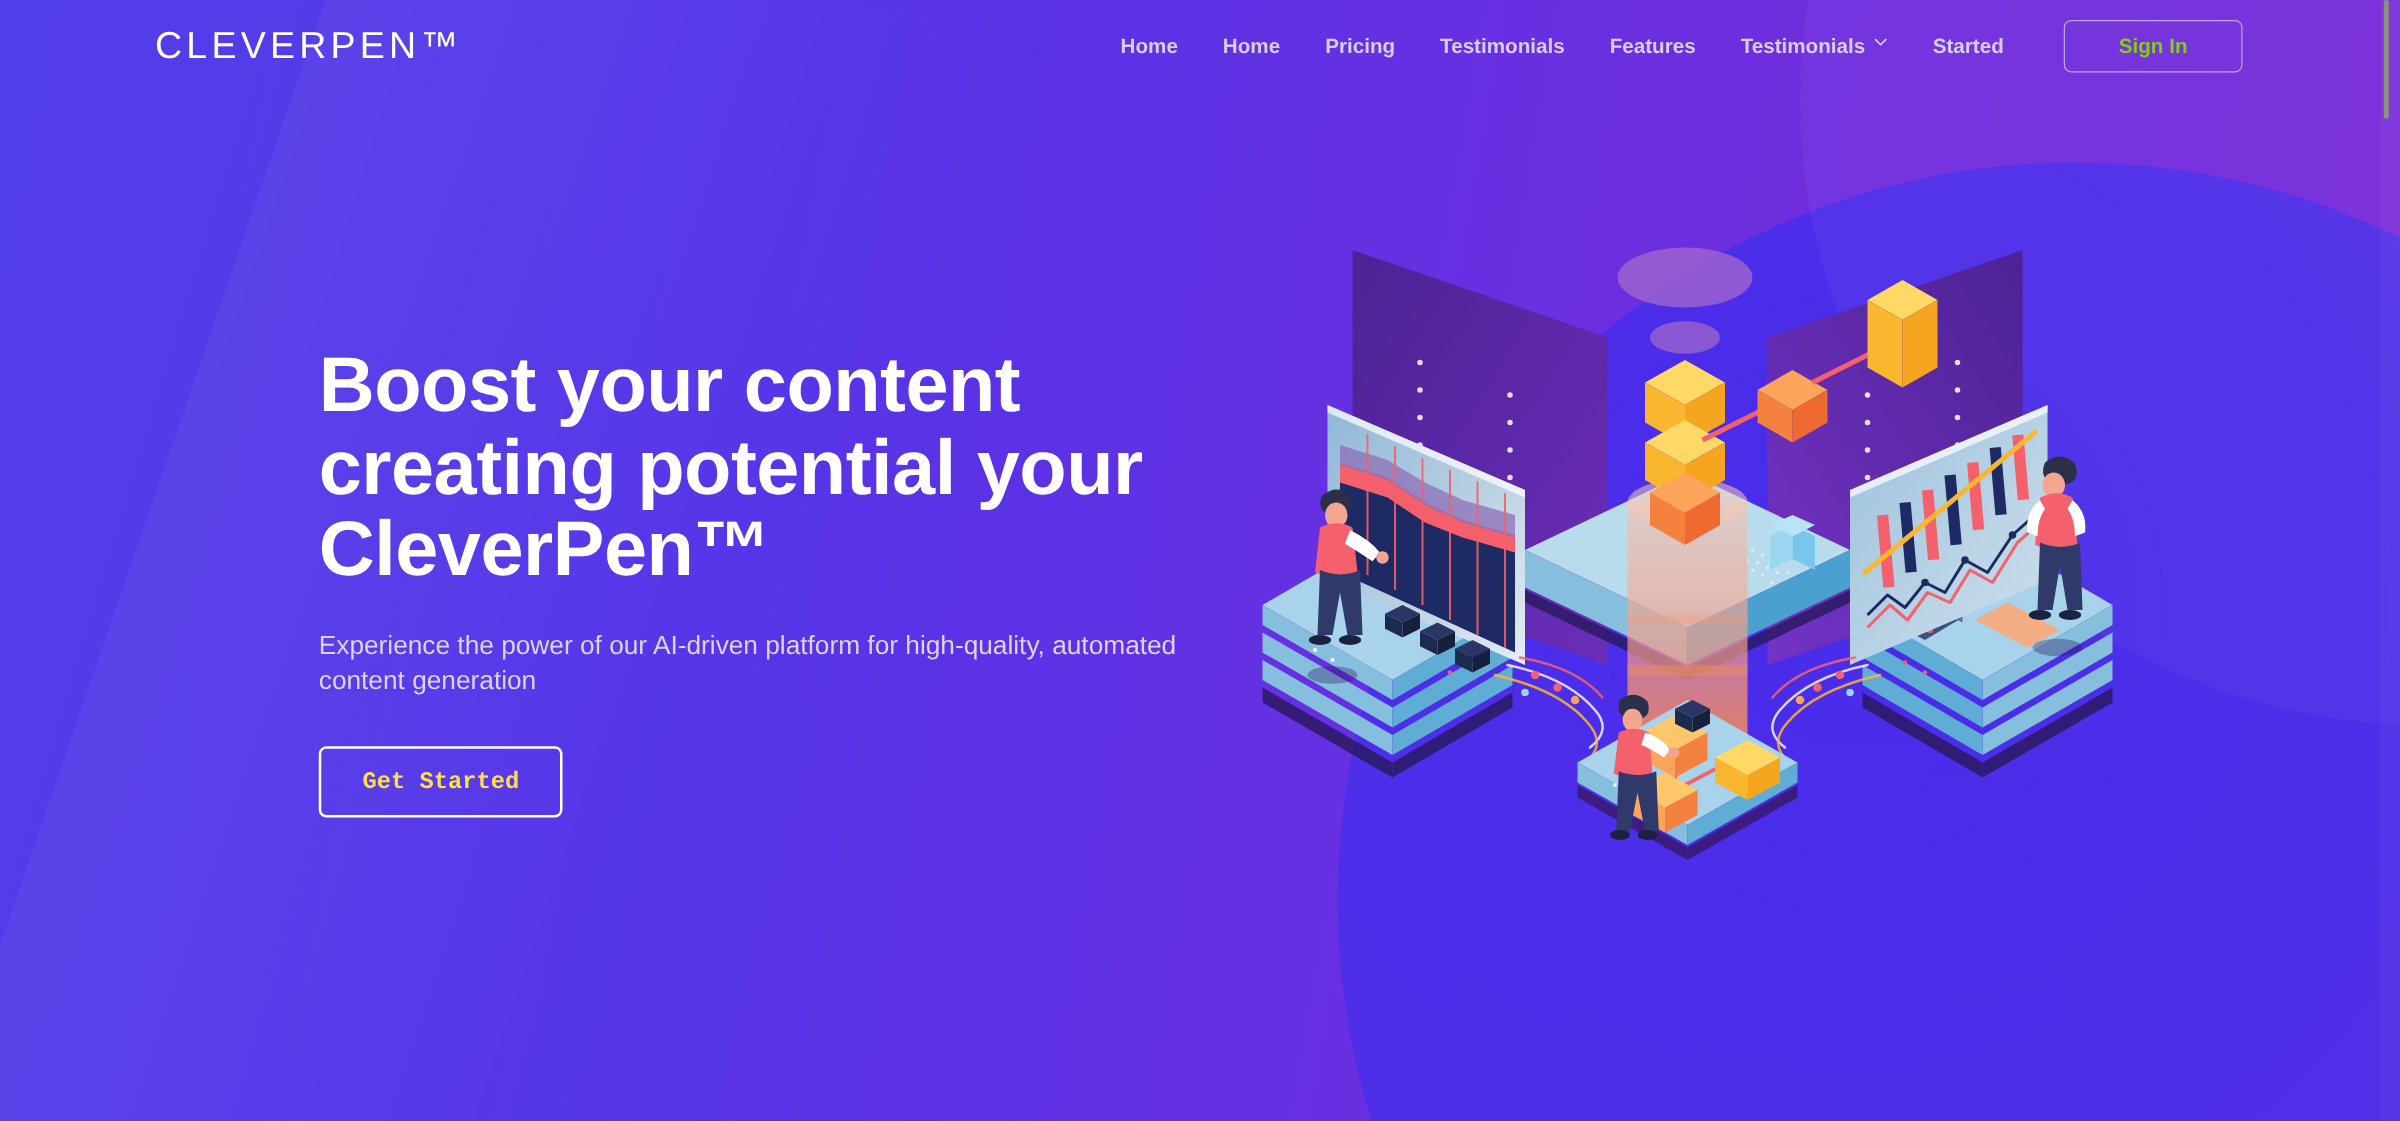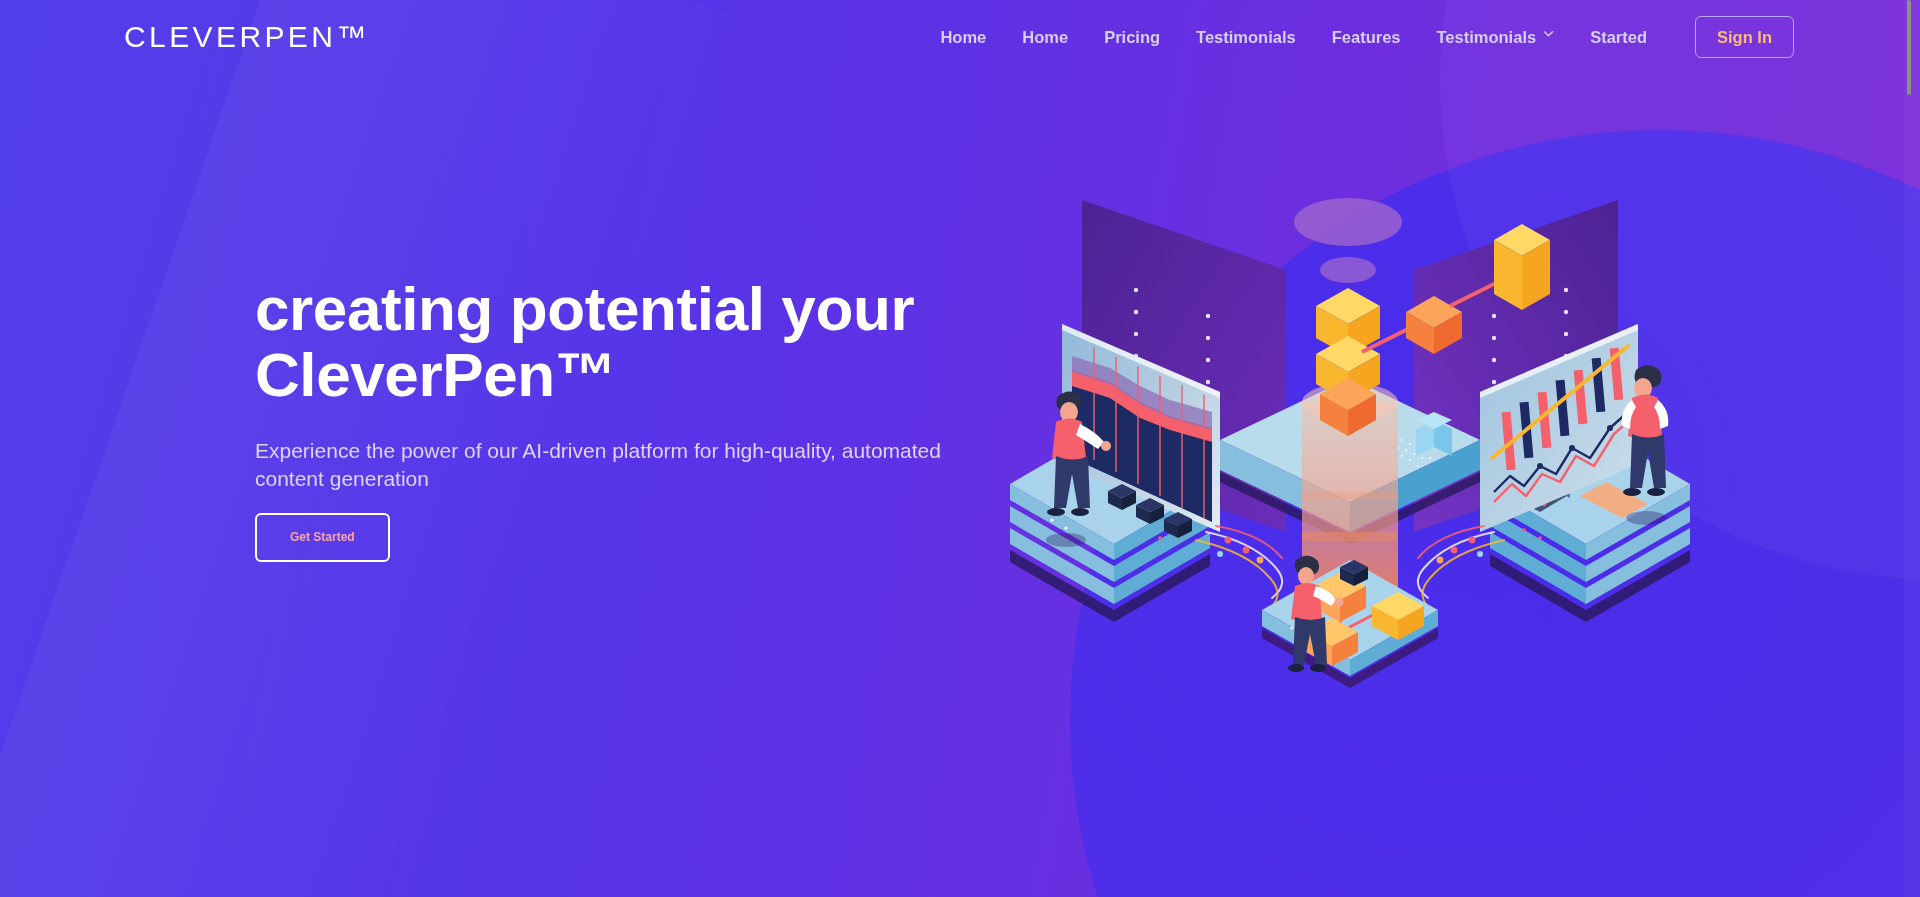--- a/index.html
+++ b/index.html
@@ -56,43 +56,43 @@
   .nav-link{
     color:#d8cdf5; font-size:16.5px; font-weight:bold;
     text-decoration:none; padding:0 18px; white-space:nowrap;
     display:flex; align-items:flex-start; gap:7px; line-height:1;
   }
   .chev{ display:inline-block; width:11px; height:11px; position:relative; top:-1px; }
   .chev svg{ display:block; }
   .signin{
     margin-left:30px; margin-right:126px;
     border:1.5px solid #b9a9ea; border-radius:6px;
-    color:#fdba74; font-size:16.5px; font-weight:bold;
-    padding:11px 21px; background:transparent; cursor:pointer;
+    color:#84cc16; font-size:16.5px; font-weight:bold;
+    padding:11px 43px; background:transparent; cursor:pointer;
     font-family:"Liberation Sans", sans-serif; line-height:1.1;
   }
 
   
   .hero-copy{
     position:absolute; left:255px; top:276px; width:800px; z-index:15;
   }
   h1.headline{
     color:#ffffff; font-size:62px; font-weight:bold;
     line-height:1.06; letter-spacing:-0.4px; margin-bottom:30px;
   }
   .headline .ln{ display:block; }
   p.subtitle{
     color:#ddd4f7; font-size:21px; font-weight:400;
-    line-height:1.33; max-width:715px; margin-bottom:20px;
+    line-height:1.33; max-width:715px; margin-bottom:38px;
   }
   .cta{
     display:inline-block; border:2px solid #ffffff; border-radius:6px;
-    color:#fca5a5; font-size:12px; font-weight:bold;
+    color:#fde047; font-size:19px; font-weight:bold;
     padding:16px 33px; background:transparent; cursor:pointer;
-    font-family:Liberation Sans, sans-serif; line-height:1.1;
+    font-family:Liberation Mono, monospace; line-height:1.1;
   }
 
   
   #illustration{
     position:absolute; left:1010px; top:140px;
     width:680px; height:560px; z-index:10;
   }
   #illustration svg{ display:block; width:100%; height:100%; overflow:visible; }
 
   
@@ -154,20 +154,21 @@
     <a class="nav-link" href="#">
       <span>Started</span>
     </a>
 
     <button class="signin">Sign In</button>
   </nav>
 </header>
 
 <section class="hero-copy">
   <h1 class="headline">
+    <span class="ln">Boost your content</span>
     <span class="ln">creating potential your</span>
     <span class="ln">CleverPen™</span>
   </h1>
 
   <p class="subtitle">Experience the power of our AI-driven platform for high-quality, automated content generation</p>
 
   <button class="cta">Get Started</button>
 </section>
 
 <div id="illustration">

